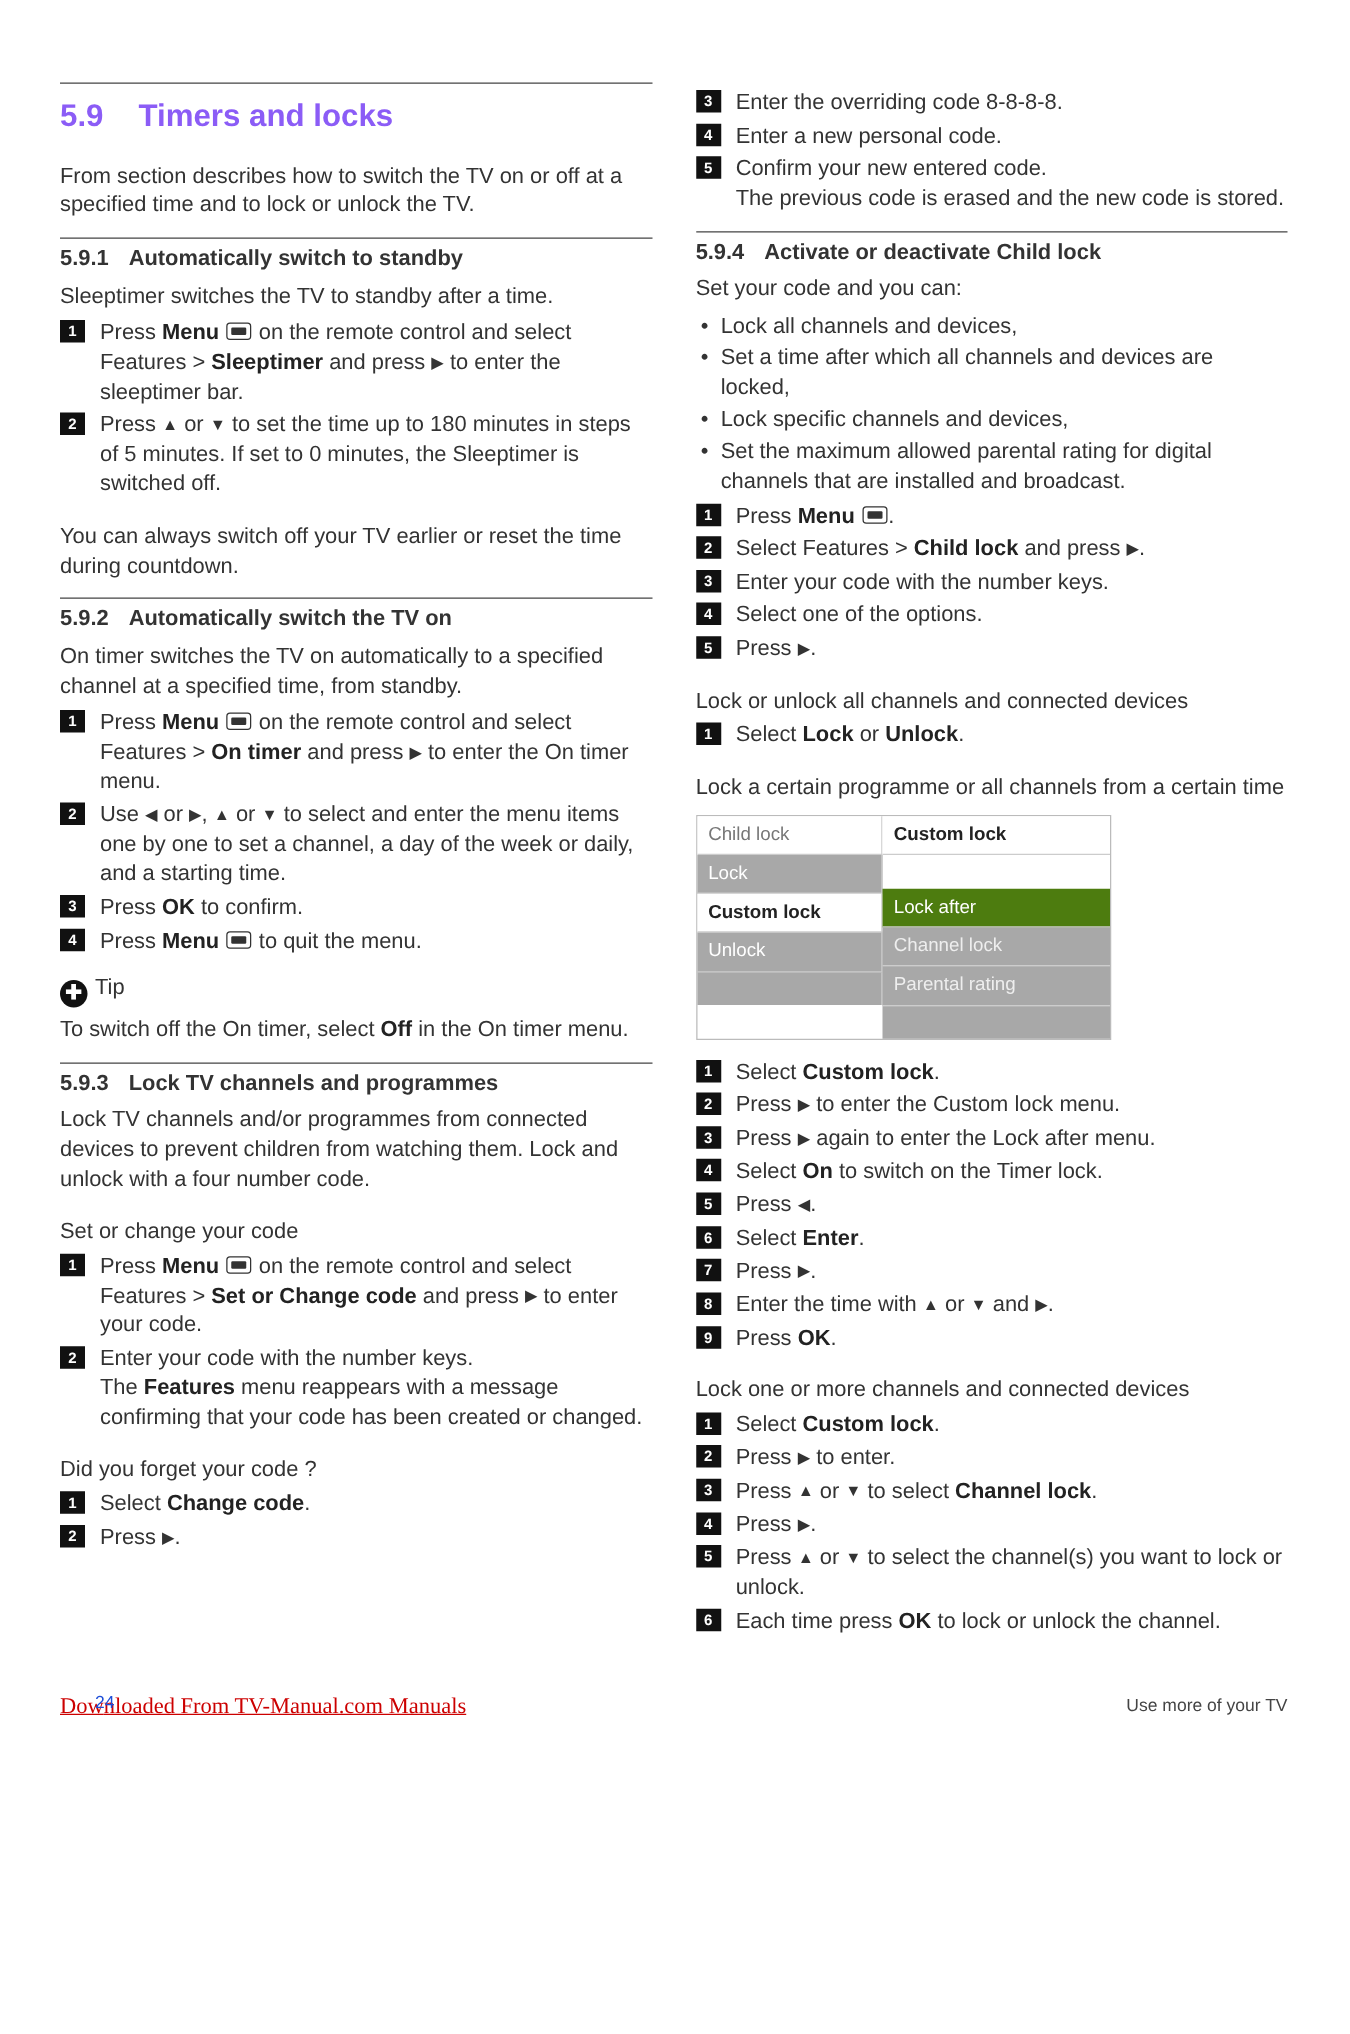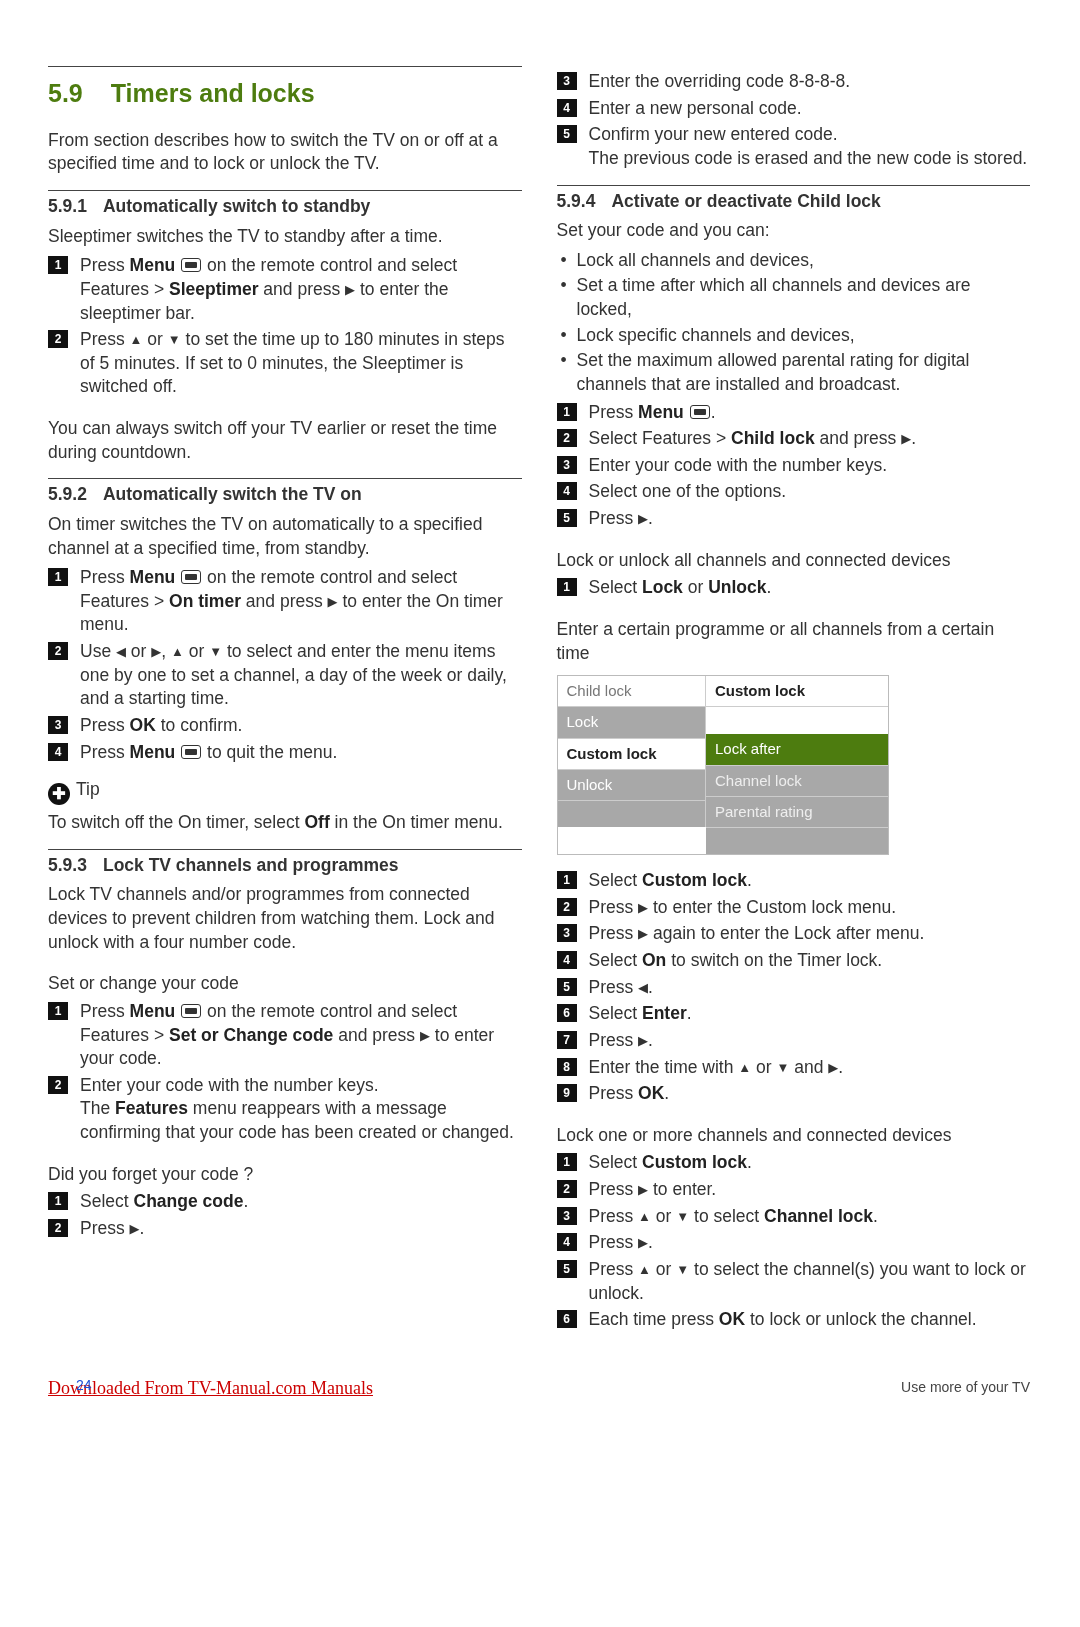--- a/index.html
+++ b/index.html
@@ -17,21 +17,21 @@
     gap: 35px;
   }
   .col {
     flex: 1;
     min-width: 0;
   }
   h1.section-title {
     font-size: 25px;
     font-weight: bold;
     margin: 0 0 18px 0;
-    color: #4d7c0f;
+    color: #8b5cf6;
   }
   h1.section-title .num { margin-right: 28px; }
   .hr {
     border-top: 1.5px solid #444;
     margin: 14px 0 4px 0;
   }
   .hr.tight { margin: 6px 0 10px 0; }
   p { margin: 6px 0; }
   .subhead {
     font-weight: bold;
@@ -225,21 +225,21 @@
       <li>Enter your code with the number keys.</li>
       <li>Select one of the options.</li>
       <li><span>Press </span><span class="tri">▶</span><span>.</span></li>
     </ol>
 
     <p class="para-head">Lock or unlock all channels and connected devices</p>
     <ol class="numbox">
       <li><span>Select </span><b>Lock</b><span> or </span><b>Unlock</b><span>.</span></li>
     </ol>
 
-    <p class="para-head">Enter a certain programme or all channels from a certain time</p>
+    <p class="para-head">Lock a certain programme or all channels from a certain time</p>
 
     <div class="menu-table">
       <div class="mcol left">
         <div class="cell hdr left-hdr">Child lock</div>
         <div class="cell grey">Lock</div>
         <div class="cell sel-white">Custom lock</div>
         <div class="cell grey">Unlock</div>
         <div class="cell grey last"></div>
       </div>
       <div class="mcol right">

